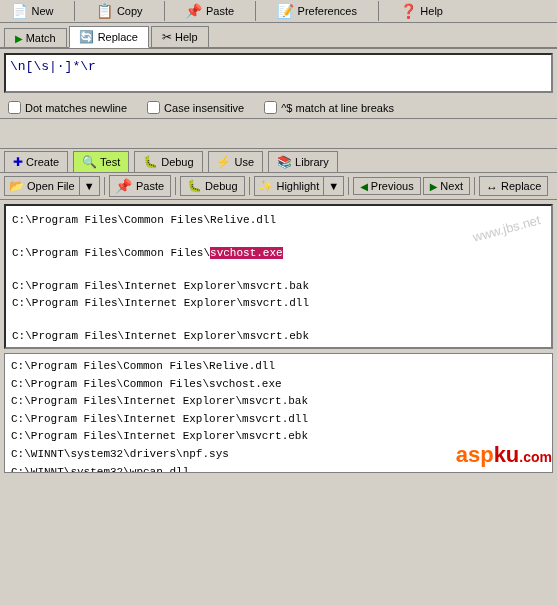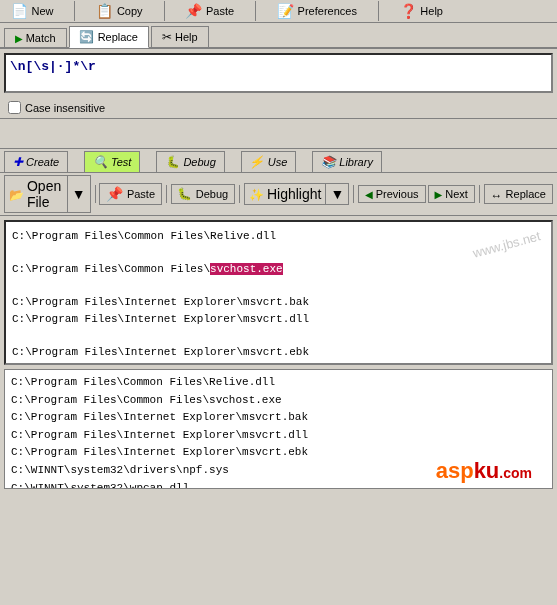--- a/index.html
+++ b/index.html
@@ -72,21 +72,20 @@
     
     .regex-area {
       background: #ffffff;
       border: 2px inset #808080;
       margin: 4px;
       padding: 4px;
       min-height: 40px;
       font-family: 'Courier New', monospace;
       font-size: 13px;
       color: #000080;
-      font-weight: bold;
     }
 
     
     .options-row {
       display: flex;
       align-items: center;
       gap: 20px;
       padding: 4px 8px;
       font-family: Arial, sans-serif;
       font-size: 11px;
@@ -110,22 +109,21 @@
       border-bottom: 1px solid #808080;
     }
 
     
     .tab-row2 {
       display: flex;
       align-items: center;
       background: #d4d0c8;
       border-bottom: 1px solid #808080;
       padding: 2px 4px 0;
-      gap: 14px;
-      font-style: italic;
+      gap: 3px;
     }
     .tab2 {
       display: flex;
       align-items: center;
       gap: 3px;
       padding: 3px 8px;
       border: 1px solid #808080;
       border-bottom: none;
       background: #d4d0c8;
       cursor: pointer;
@@ -156,21 +154,21 @@
       cursor: pointer;
       font-size: 11px;
       font-family: Arial, sans-serif;
     }
     .action-btn-dropdown {
       display: flex;
       align-items: center;
       background: #d4d0c8;
       border: 1px solid #808080;
       cursor: pointer;
-      font-size: 14px;
+      font-size: 11px;
       font-family: Arial, sans-serif;
     }
     .action-btn-dropdown .main-part {
       display: flex;
       align-items: center;
       gap: 3px;
       padding: 2px 4px;
       border-right: 1px solid #808080;
     }
     .action-btn-dropdown .arrow-part {
@@ -226,21 +224,21 @@
       font-size: 13px;
       color: rgba(150,150,150,0.5);
       font-family: Arial, sans-serif;
       transform: rotate(-15deg);
     }
 
     
     .asp-logo {
       position: absolute;
       bottom: 4px;
-      right: 20px;
+      right: 0;
       font-size: 22px;
       font-weight: bold;
       font-family: Arial, sans-serif;
     }
     .asp-logo .asp {
       color: #ff6600;
     }
     .asp-logo .ku {
       color: #cc0000;
     }
@@ -319,21 +317,29 @@
     </div>
   </div>
 
   <div class="regex-area">
     <span>\n[\s|·]*\r</span>
   </div>
 
   <div class="options-row">
     <div class="option-item">
       <input type="checkbox" style="">
+      <span>Dot matches newline</span>
+    </div>
+    <div class="option-item">
+      <input type="checkbox" style="">
       <span>Case insensitive</span>
+    </div>
+    <div class="option-item">
+      <input type="checkbox" style="">
+      <span>^$ match at line breaks</span>
     </div>
   </div>
 
   <div class="middle-area"></div>
 
   <div class="tab-row2">
     <div class="tab2">
       <span class="icon-create"></span>
       <span>Create</span>
     </div>

